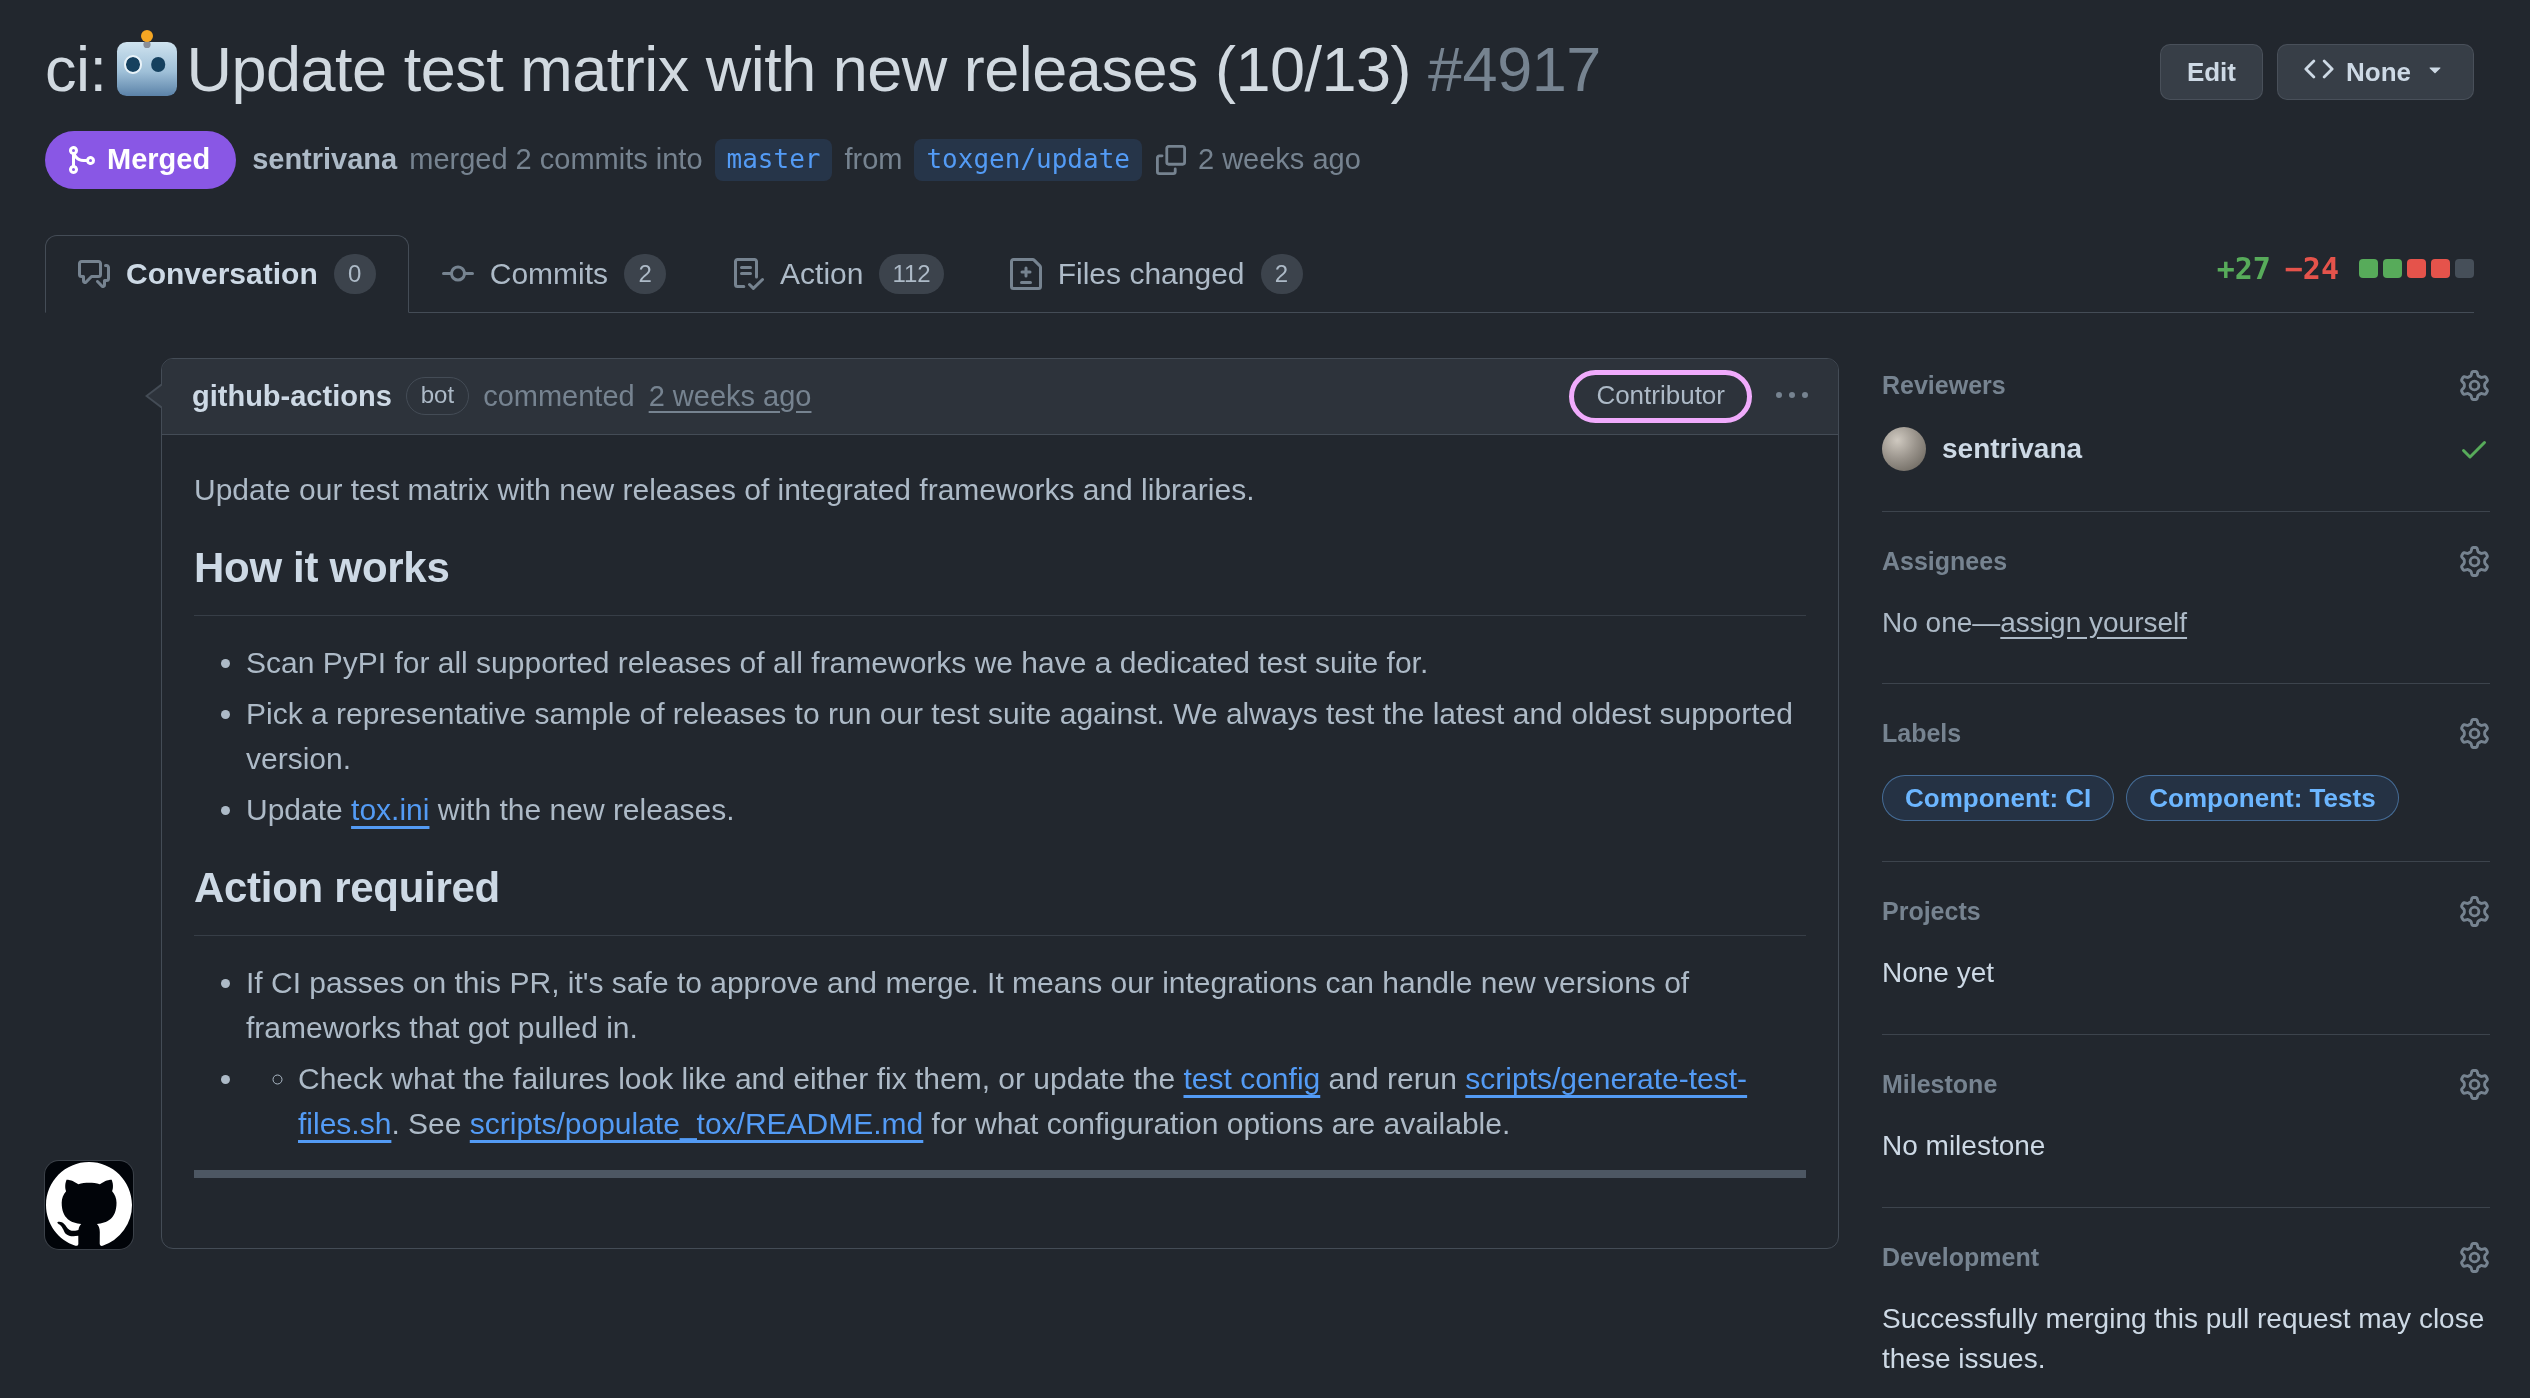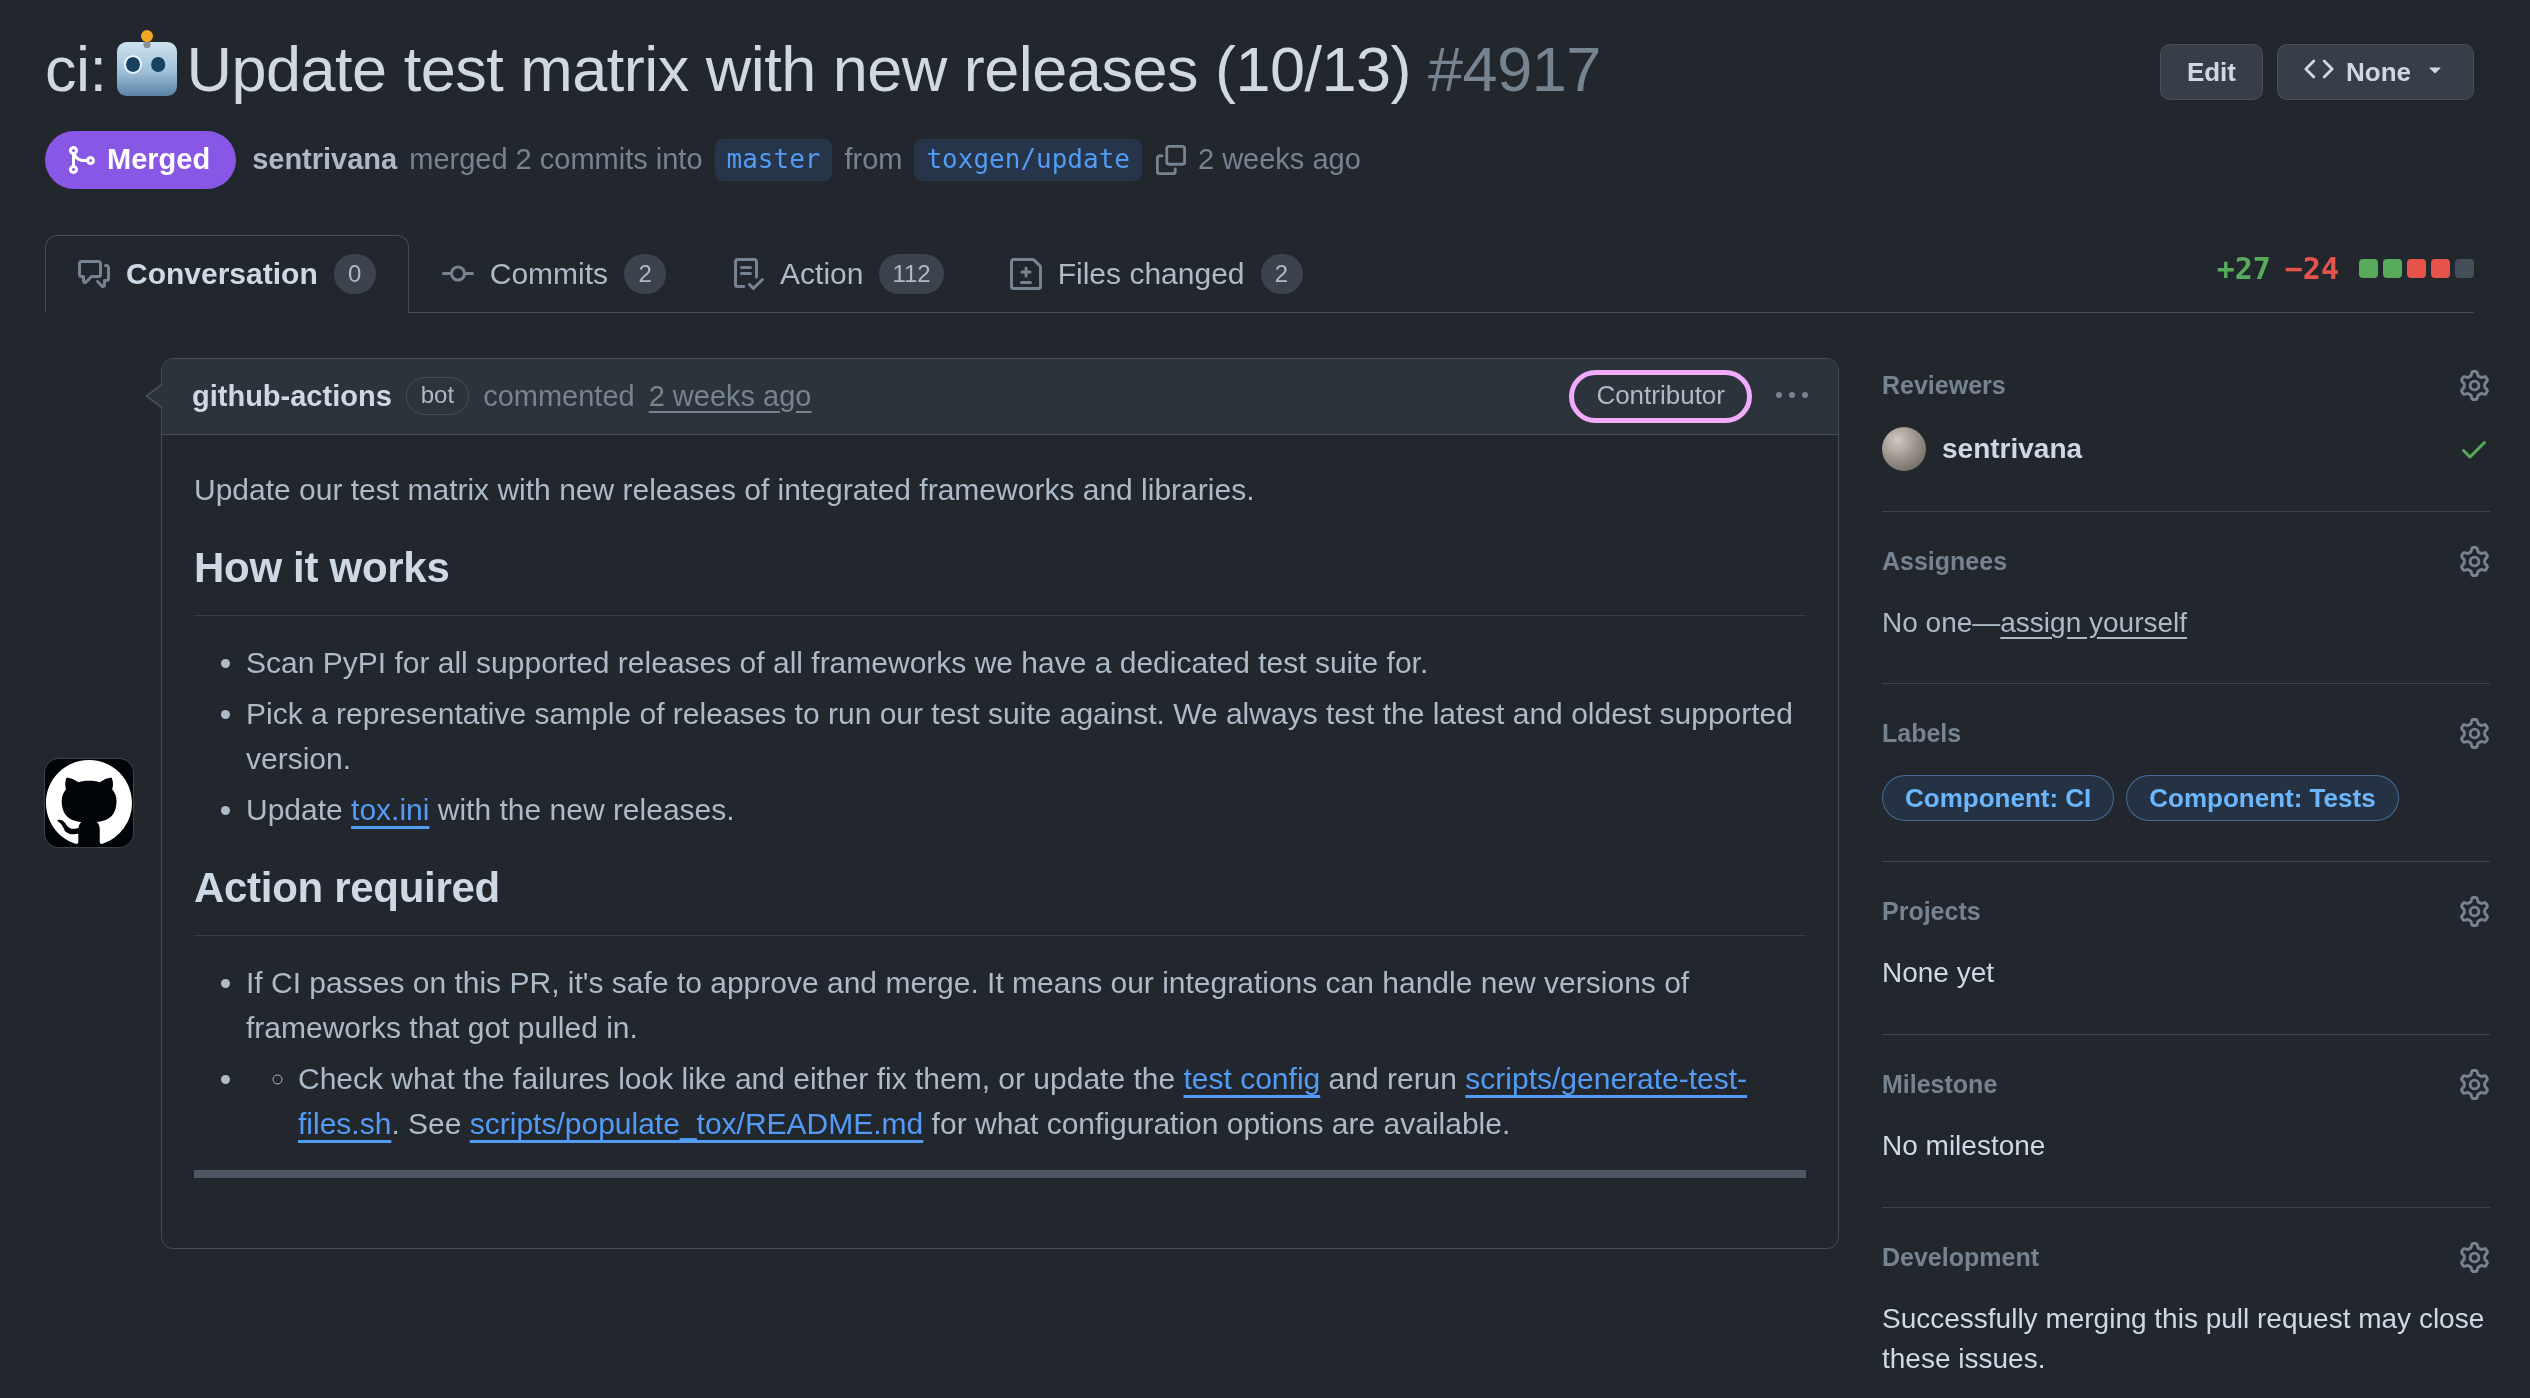--- a/index.html
+++ b/index.html
@@ -56,21 +56,21 @@
   }
   .diffstat { display:flex; align-items:center; gap:6px; padding-bottom:26px; font-family:"DejaVu Sans Mono","Liberation Mono",monospace; font-size:30px; font-weight:700; }
   .diffstat .adds { margin-right:8px; }
   .diffstat .dels { margin-right:14px; }
   .blocks { display:flex; gap:5px; }
   .block { width:19px; height:19px; border-radius:4px; }
 
   
   .layout { display:flex; margin-top:45px; align-items:flex-start; }
   .timeline { width:1794px; flex:none; }
-  .comment-row { display:flex; align-items:center; }
+  .comment-row { display:flex; align-items:flex-end; }
   .gh-avatar {
     width:88px; height:88px; flex:none; border-radius:14px; background:#010409;
     display:flex; align-items:center; justify-content:center; box-shadow:0 0 0 1px rgba(205,217,229,.15);
   }
   .comment-box { flex:1; margin-left:28px; border:1px solid #444c56; border-radius:12px; position:relative; background:#22272e; }
   .comment-box::before { content:""; position:absolute; top:24px; left:-17px;
     border-top:13px solid transparent; border-bottom:13px solid transparent; border-right:17px solid #444c56; }
   .comment-box::after { content:""; position:absolute; top:25px; left:-14px;
     border-top:12px solid transparent; border-bottom:12px solid transparent; border-right:16px solid #2d333b; }
   .comment-header {

